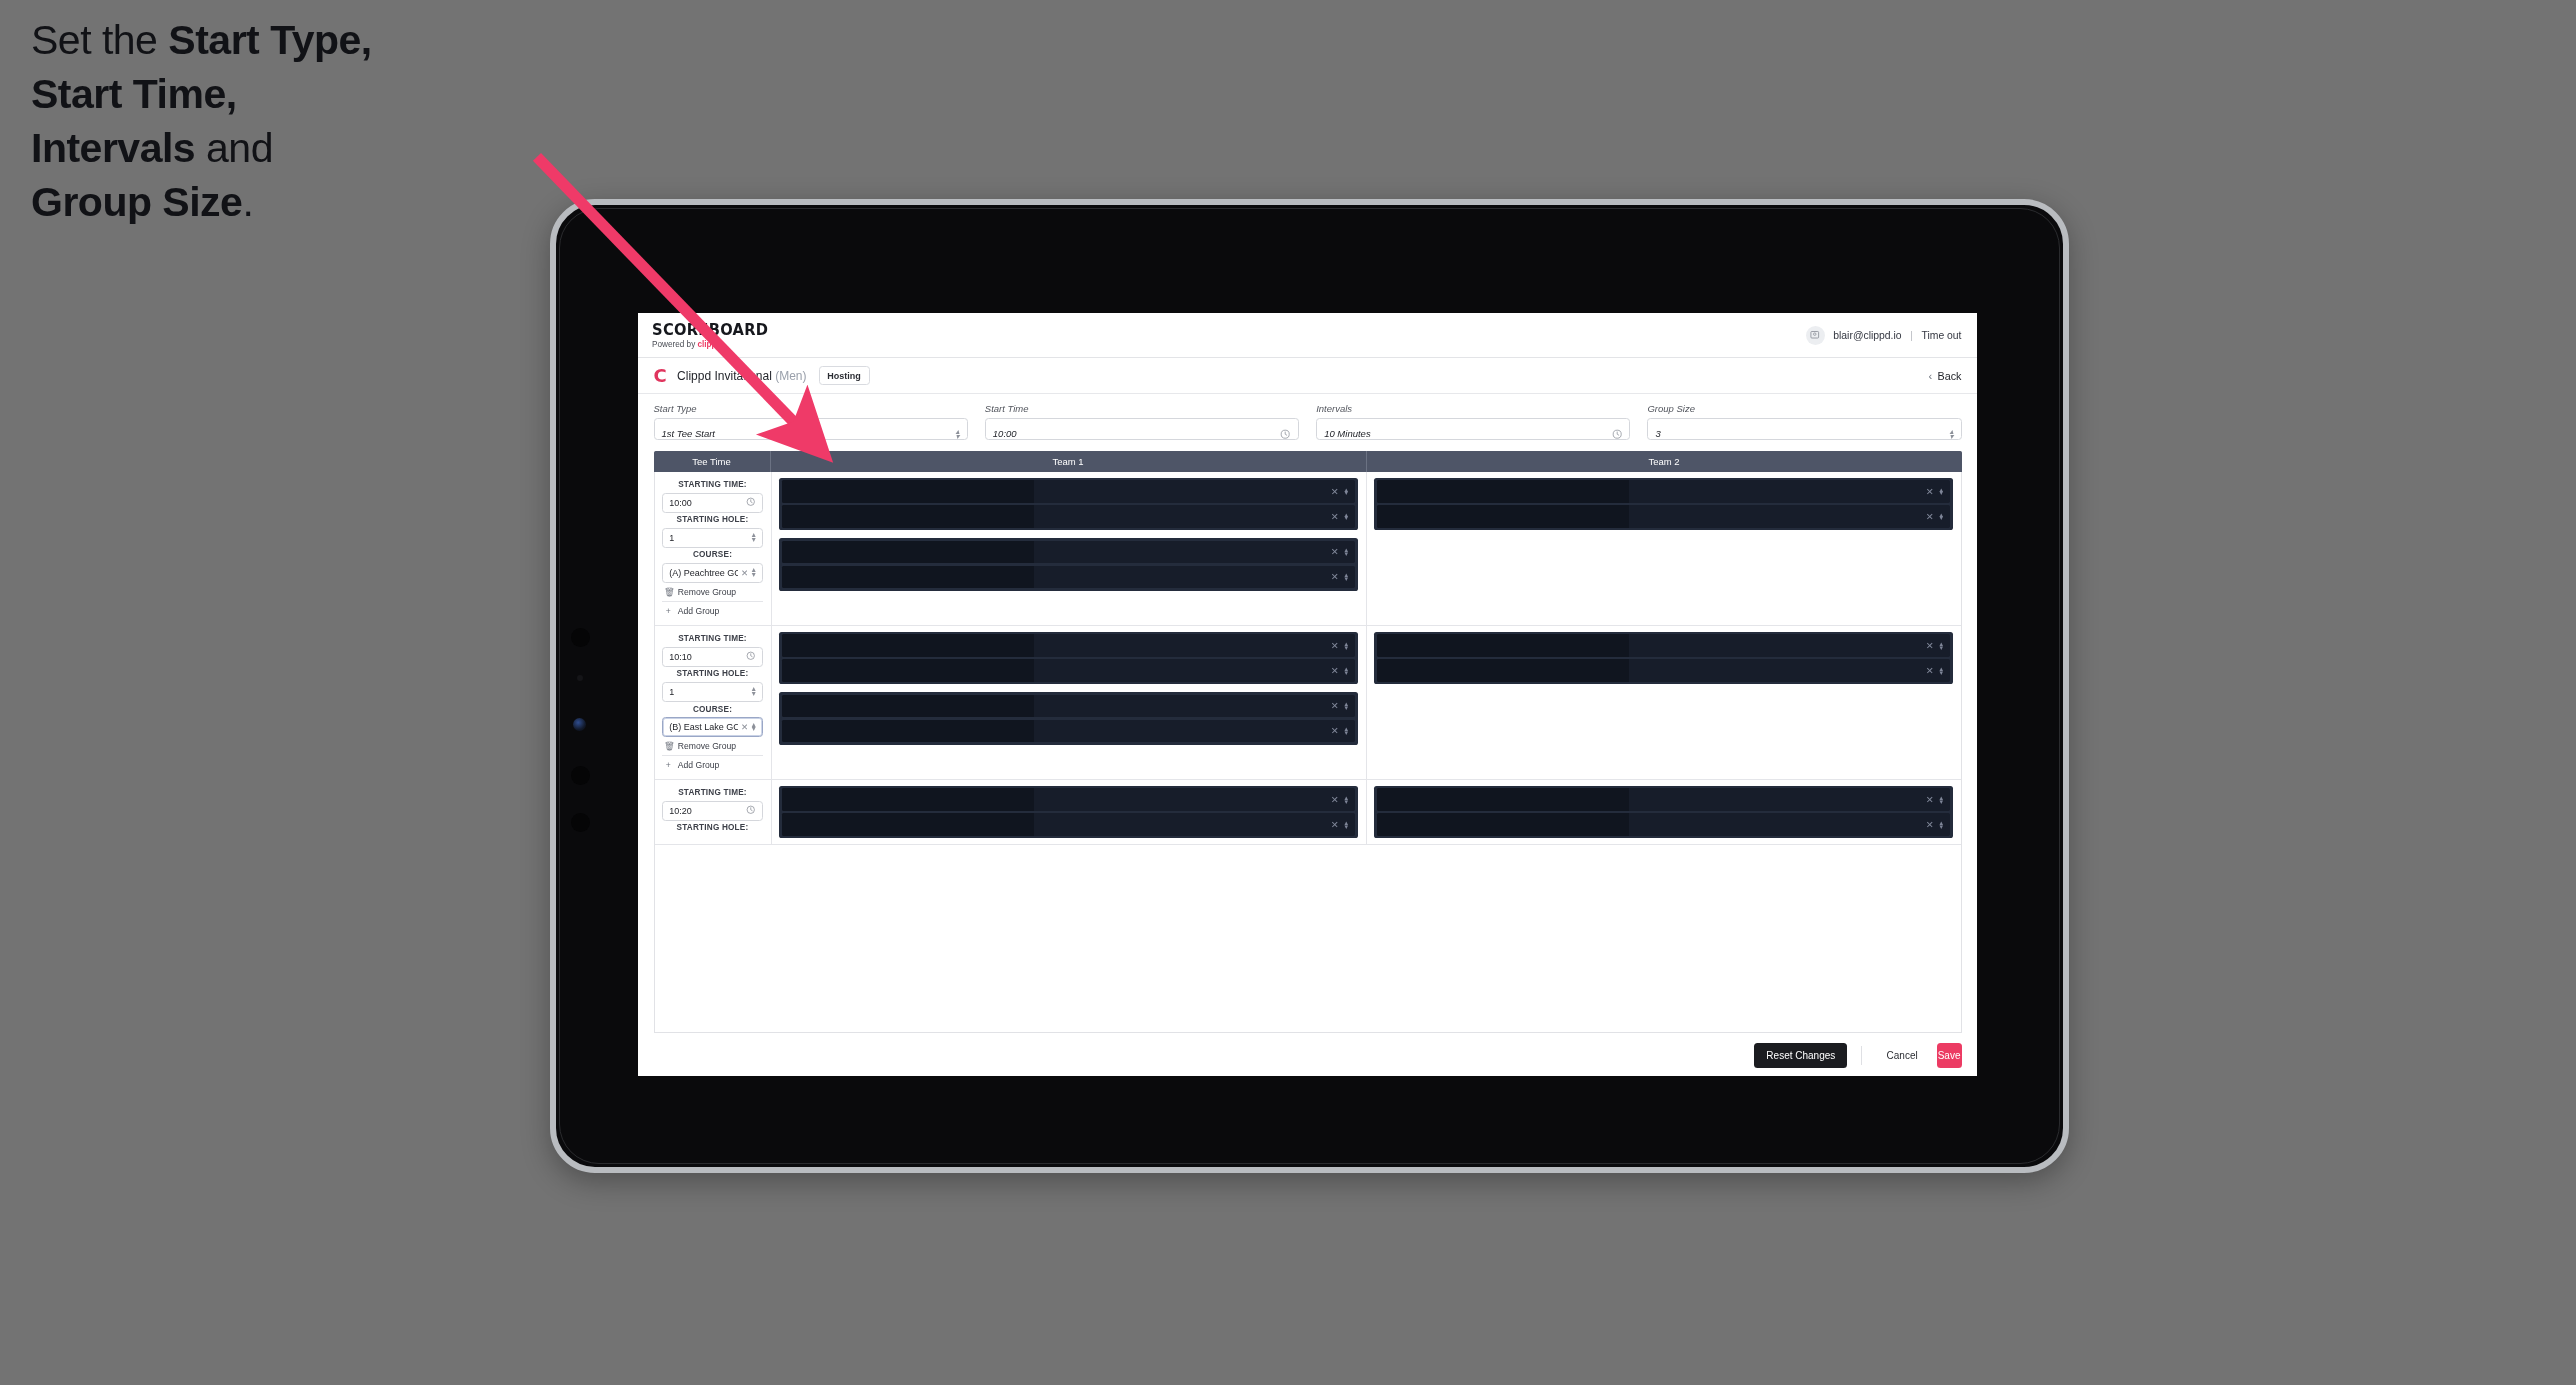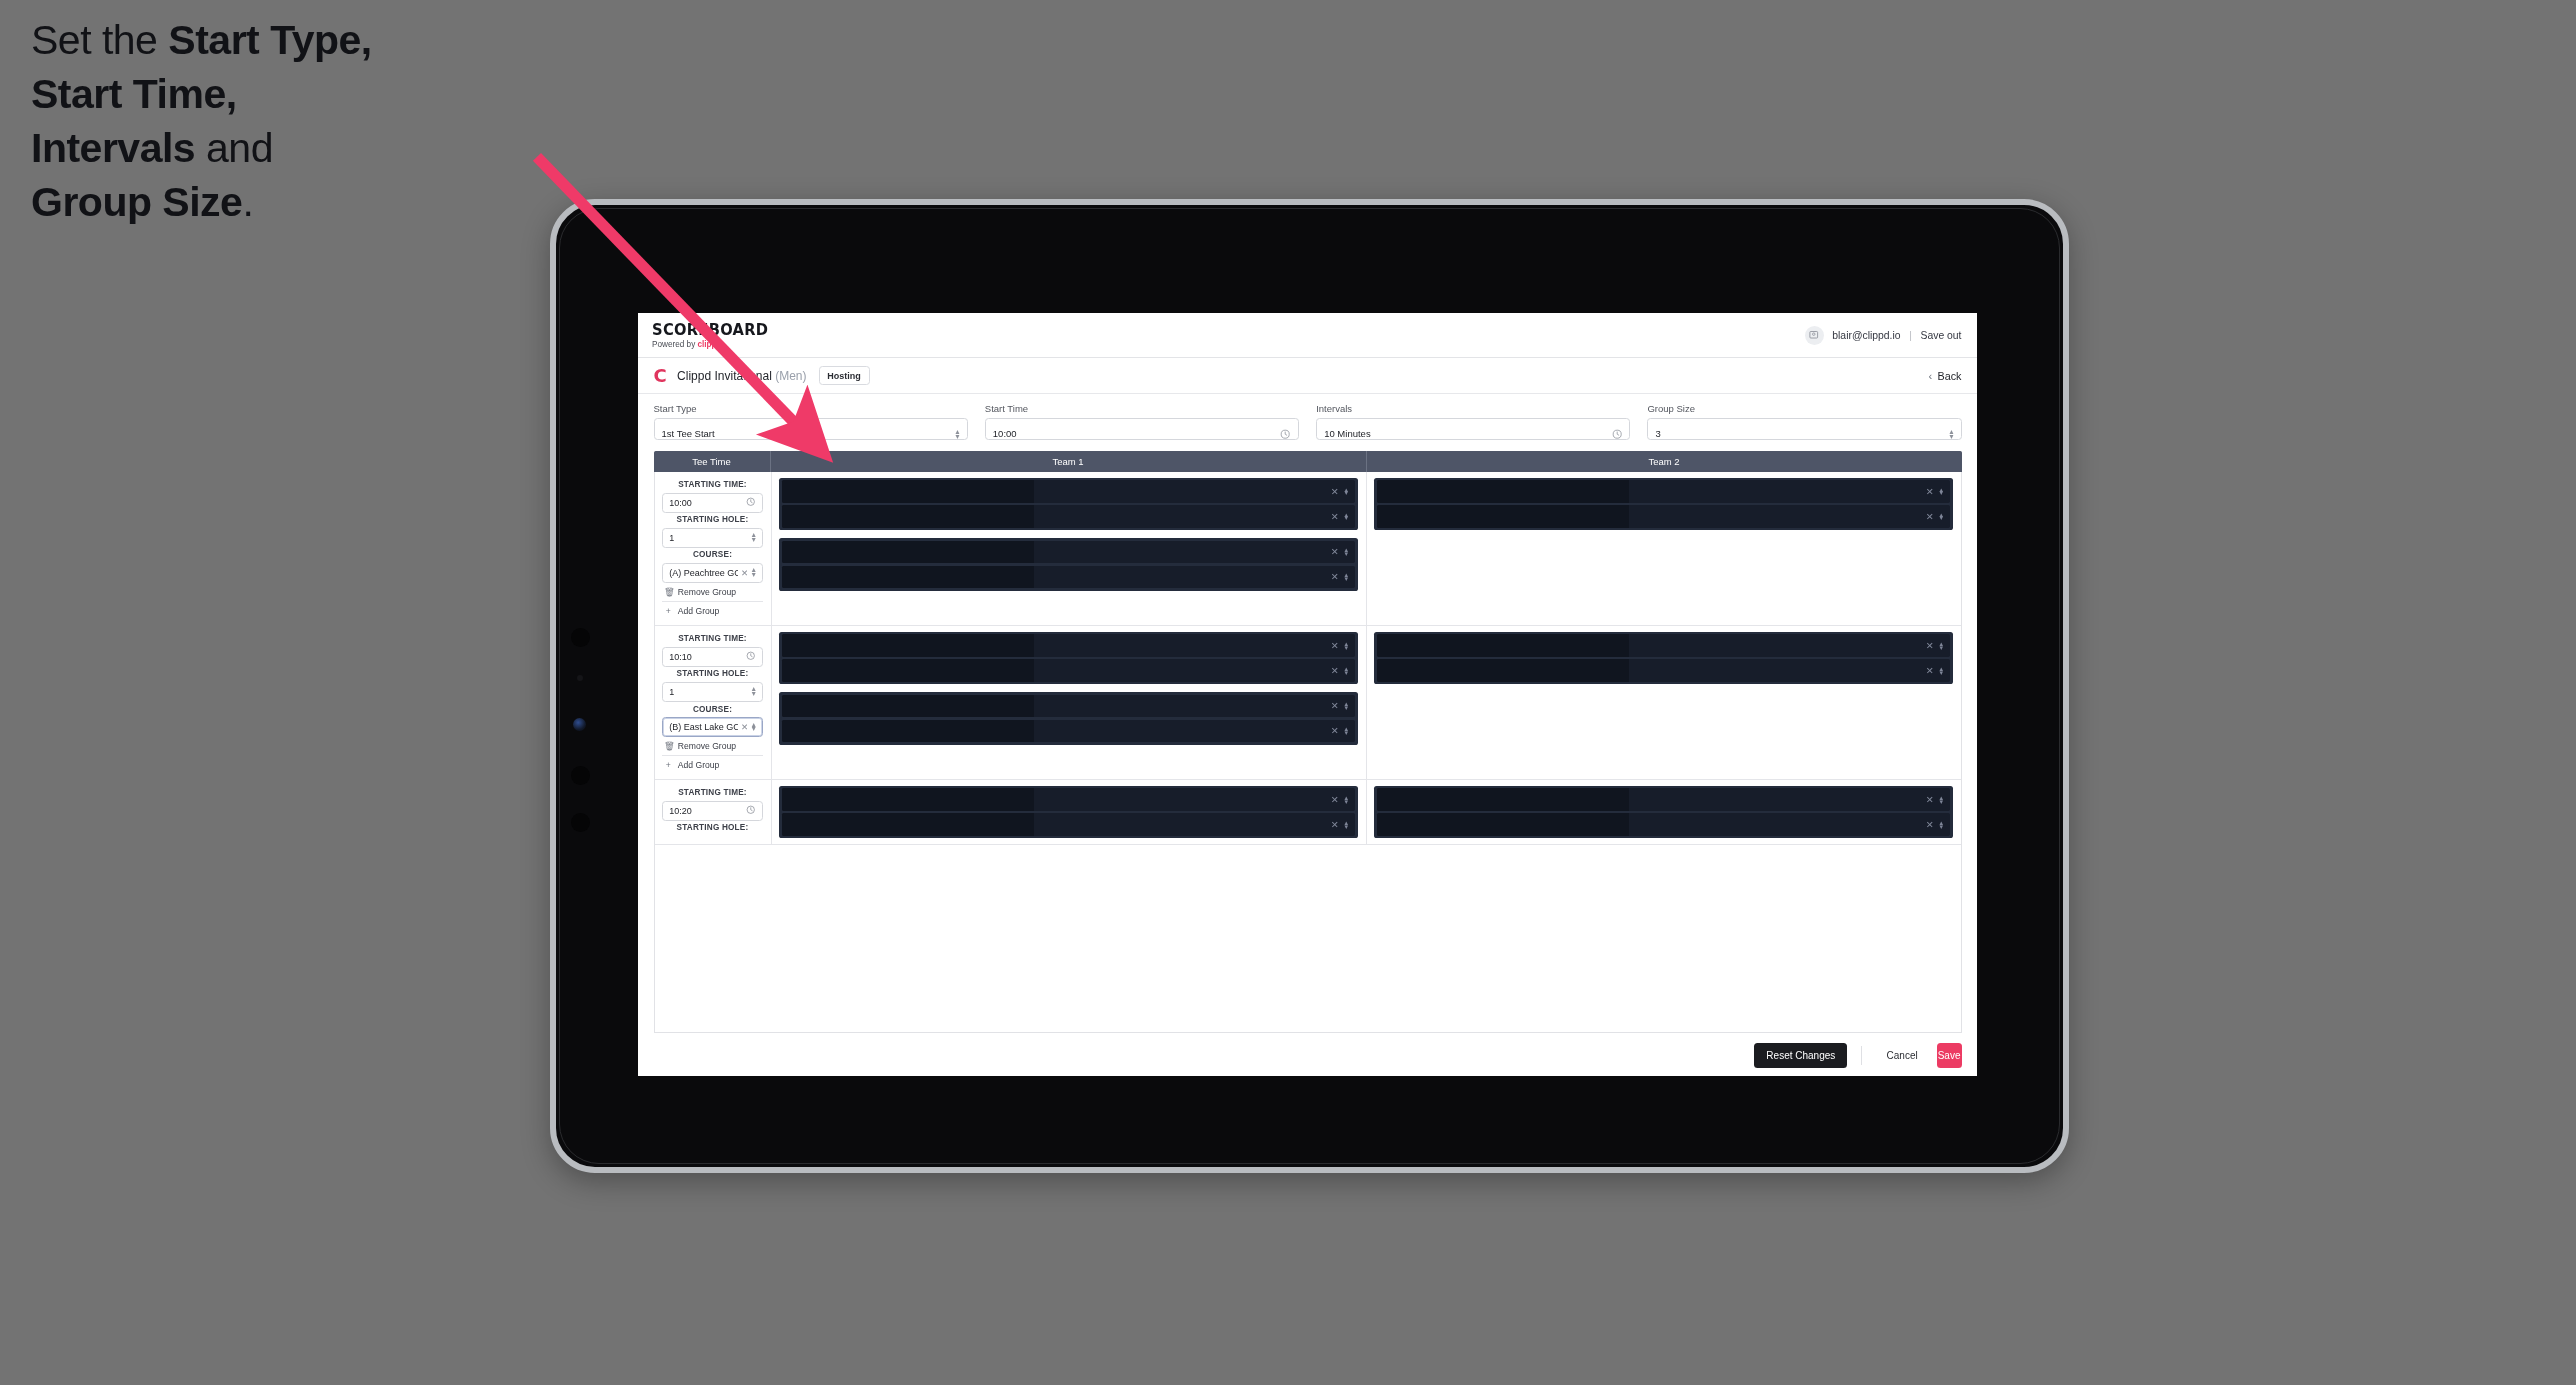--- a/index.html
+++ b/index.html
@@ -84,21 +84,21 @@
   .tname { font-size:12px; color:#24262c; }
   .tname .muted { color:#9aa0ab; }
   .hostbadge { margin-left:12px; border:0.9px solid #d9dbe0; border-radius:3.5px;
                padding:3.5px 7.8px; font-size:9px; font-weight:700; color:#2b2d33; background:#fff; }
   .crumb-spacer { flex:1; }
   .backlink { font-size:10.8px; color:#24262c; display:flex; align-items:center; gap:5.2px; cursor:pointer; }
   .backlink .chev { color:#70757f; font-size:11.2px; }
 
   
   .fieldsrow { display:flex; gap:17.3px; padding:8.6px 15.5px 10.4px 15.5px; background:#fff; flex:none; }
-  .field { flex:1; }
+  .field { flex:1;font-style:italic; }
   .field-label { font-size:9.5px; color:#53565e; margin-bottom:4.3px; }
   .field-input { height:22.4px; border:0.9px solid #d5d7dc; border-radius:3.5px; background:#fff;
                  display:flex; align-items:flex-end; padding:0 7px; font-size:9.5px; color:#1d1f25; }
   .field-input .val { flex:1; }
   .field-input .adorn { color:#8d919a; font-size:9.5px; display:flex; align-items:center; }
   .spin { display:flex; flex-direction:column; line-height:.58; font-size:7.8px; color:#8d919a; }
 
   
   .tablewrap { flex:1; display:flex; flex-direction:column; padding:0 15.5px; min-height:0; }
   .thead { display:flex; background:#4e5567; color:#fff; height:21px; flex:none; border-radius:1.7px 1.7px 0 0; }
@@ -183,21 +183,21 @@
         <div class="nav-spacer"></div>
         <div class="userbox">
           <div class="avatar">
             <svg width="9.5" height="9.5" viewBox="0 0 16 16" aria-hidden="true">
                 <rect x="1.5" y="2.5" width="13" height="11" rx="1.5" fill="none" stroke="#8a8e97" stroke-width="1.4"></rect>
                 <circle cx="8" cy="7" r="2.1" fill="none" stroke="#8a8e97" stroke-width="1.3"></circle>
               </svg>
           </div>
           <span class="usermail">blair@clippd.io</span>
           <span class="sep">|</span>
-          <span class="signout">Save out</span>
+          <span class="signout">Time out</span>
         </div>
       </div>
 
       <div class="crumbrow">
         <div class="clogo">C</div>
         <div class="tname">
           <span>Clippd Invitational</span>
           <span class="muted">(Men)</span>
         </div>
         <div class="hostbadge">Hosting</div>

